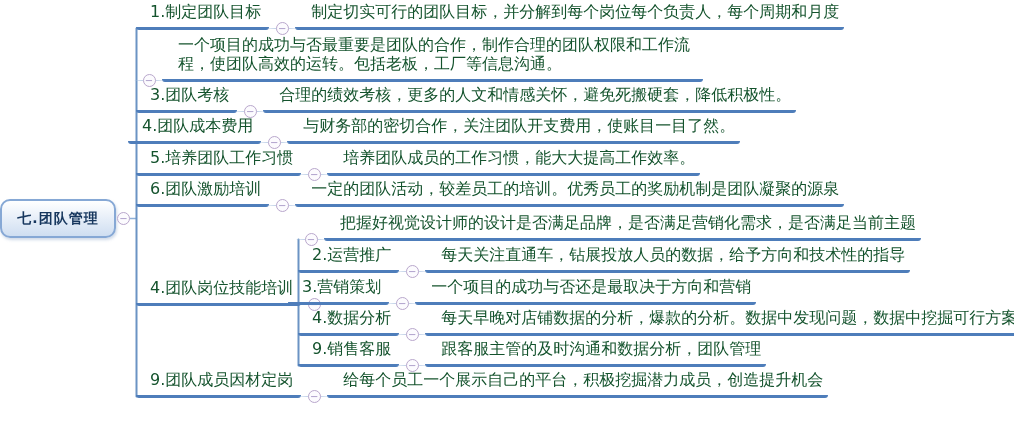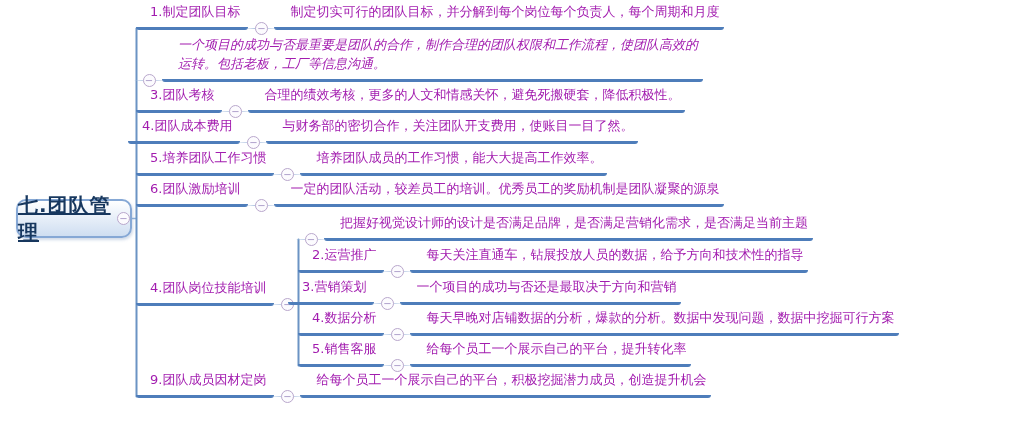--- a/index.html
+++ b/index.html
@@ -4,38 +4,37 @@
 <style>
   html,body{margin:0;padding:0;background:#ffffff;}
   .canvas{
     position:relative;width:1014px;height:432px;background:#ffffff;
     font-family:"DejaVu Sans","Liberation Sans",sans-serif;
     overflow:hidden;
   }
   .wires{position:absolute;left:0;top:0;z-index:0;}
   
   .root-node{
-    position:absolute;left:16px;top:199px;width:112px;height:35px;
+    position:absolute;left:0;top:199px;width:112px;height:35px;
     border:2px solid #86a8d5;border-radius:10px;
     background:linear-gradient(#ffffff,#e9f0f9 45%,#cfdef1);
-    color:#17375e;font-size:20px;font-weight:bold;
+    color:#17375e;font-size:14px;font-weight:bold;
     display:flex;align-items:center;justify-content:center;
     letter-spacing:1px;box-shadow:1px 2px 3px rgba(120,150,190,.35);
     z-index:2;
-    text-decoration:underline;
   }
   
   .row{position:absolute;display:flex;align-items:flex-end;z-index:1;white-space:nowrap;}
   .t-label,.t-note{
-    font-size:13px;line-height:19px;color:#a21caf;
+    font-size:16px;line-height:19px;color:#14532d;
     border-bottom:3px solid #4e7dba;border-radius:0 0 3px 3px;
   }
   .t-label{padding:0 8px 6px 14px;}
   .t-note{padding:0 5px 6px 16px;}
-  .t-note.wrap{white-space:normal;width:520px;font-style:italic;}
+  .t-note.wrap{white-space:normal;width:520px;}
   .joint{
     position:relative;width:26px;height:13px;flex:0 0 auto;
     align-self:flex-end;margin-bottom:-5px;
     display:flex;align-items:center;justify-content:center;
   }
   .joint::before{
     content:"";position:absolute;left:-2px;right:-2px;top:6px;
     border-top:1.5px solid #a9bfde;border-radius:50%;
   }
   .collapse{
@@ -139,25 +138,25 @@
 
   <div class="row" style="left:298px;top:308px">
     <div class="t-label">4.数据分析</div>
     <div class="joint">
       <div class="collapse">−</div>
     </div>
     <div class="t-note">每天早晚对店铺数据的分析，爆款的分析。数据中发现问题，数据中挖掘可行方案</div>
   </div>
 
   <div class="row" style="left:298px;top:339px">
-    <div class="t-label">5.销售客服</div>
+    <div class="t-label">9.销售客服</div>
     <div class="joint">
       <div class="collapse">−</div>
     </div>
-    <div class="t-note">给每个员工一个展示自己的平台，提升转化率</div>
+    <div class="t-note">跟客服主管的及时沟通和数据分析，团队管理</div>
   </div>
 
   <div class="row" style="left:136px;top:370px">
     <div class="t-label">9.团队成员因材定岗</div>
     <div class="joint">
       <div class="collapse">−</div>
     </div>
     <div class="t-note">给每个员工一个展示自己的平台，积极挖掘潜力成员，创造提升机会</div>
   </div>
 

